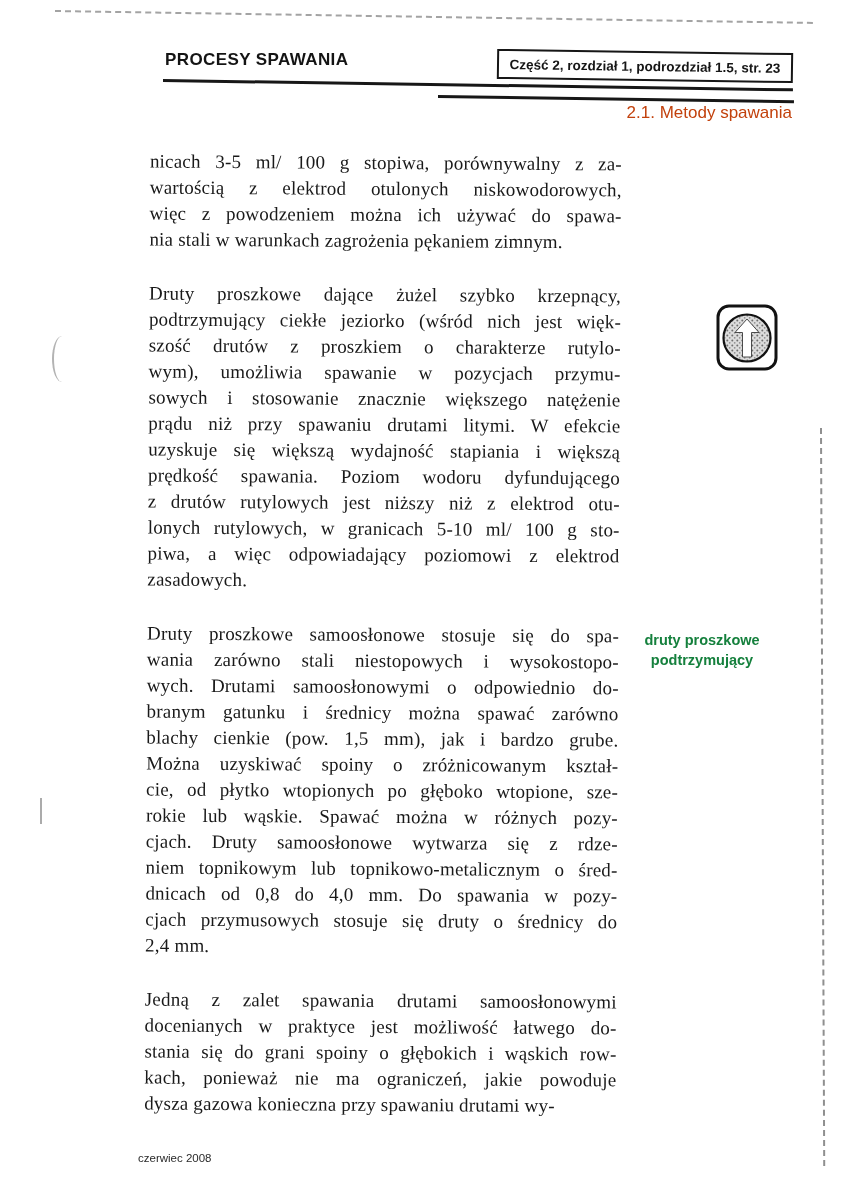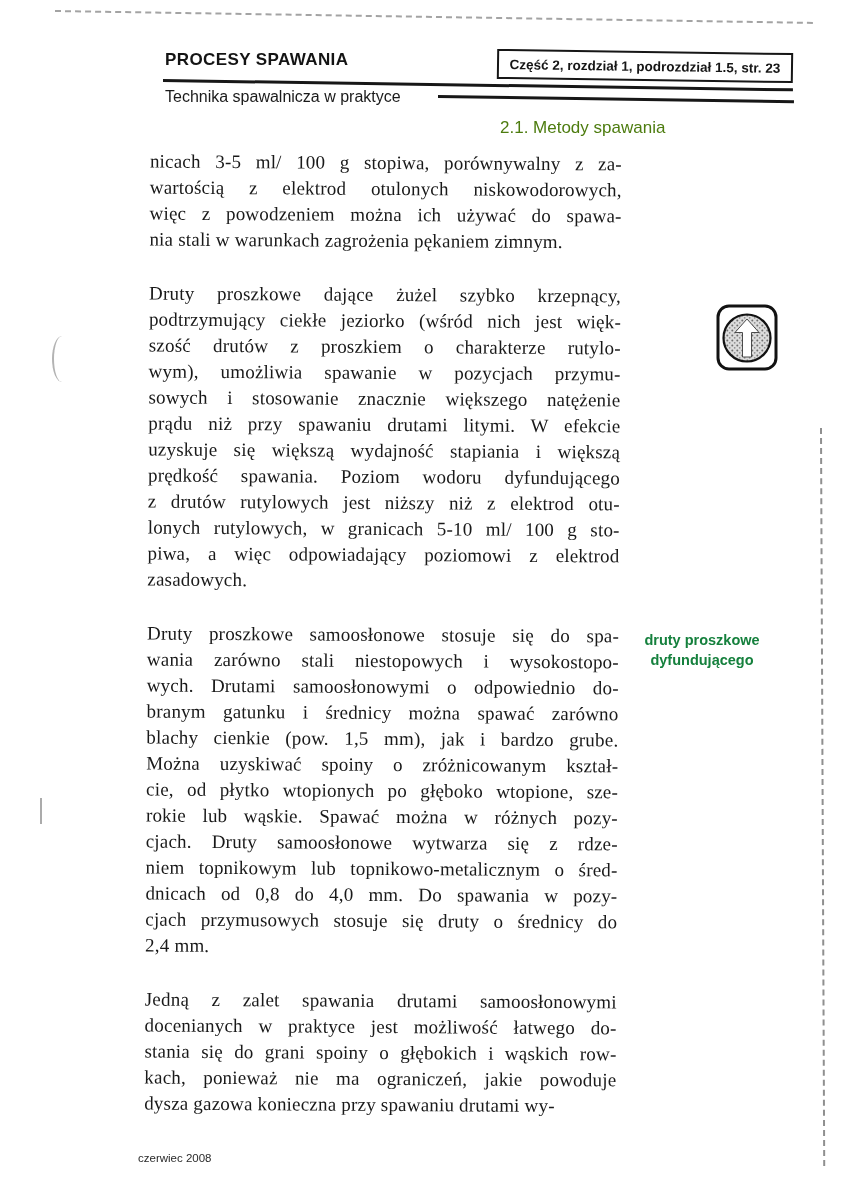--- a/index.html
+++ b/index.html
@@ -63,21 +63,21 @@
     font-size: 16px; color: #1a1a1a;
   }
   .rule-right {
     position: absolute; left: 438px; top: 95px; width: 356px; height: 3px;
     background: #171717;
     transform: rotate(0.85deg); transform-origin: left center;
   }
   .section-right {
     position: absolute; left: 500px; top: 103px; width: 292px;
     font-family: "Liberation Sans", sans-serif;
-    font-size: 17px; color: #4d7c0f; text-align: left; margin-top: 15px;
+    font-size: 17px; color: #c2410c; text-align: right;
   }
 
   
   .body-text {
     position: absolute; left: 150px; top: 150px; width: 472px;
     font-size: 19px; letter-spacing: .2px; color: #191919;
     transform: rotate(0.35deg); transform-origin: 50% 0;
   }
   .para { margin: 0 0 28px 0; }
   .tline {
@@ -113,21 +113,20 @@
   <div class="art-top-dashes"></div>
   <div class="art-right-dashes"></div>
   <div class="art-left-paren"></div>
   <div class="art-left-tick"></div>
 
   <div class="doc-title">PROCESY SPAWANIA</div>
   <div class="ref-box">
     <span>Część 2, rozdział 1, podrozdział 1.5, str. 23</span>
   </div>
   <div class="rule-top"></div>
-  <div class="subtitle-left">Technika spawalnicza w praktyce</div>
   <div class="rule-right"></div>
   <div class="section-right">2.1. Metody spawania</div>
 
   <div class="body-text">
     <div class="para">
         <div class="tline">nicach 3-5 ml/ 100 g stopiwa, porównywalny z za-</div>
         <div class="tline">wartością z elektrod otulonych niskowodorowych,</div>
         <div class="tline">więc z powodzeniem można ich używać do spawa-</div>
         <div class="tline">nia stali w warunkach zagrożenia pękaniem zimnym.</div>
       </div>
@@ -179,18 +178,18 @@
         </pattern>
       </defs>
       <rect x="2" y="2" width="58" height="63" rx="11" fill="#ffffff" stroke="#121212" stroke-width="3"></rect>
       <circle cx="31" cy="34" r="23.5" fill="url(#stip)" stroke="#121212" stroke-width="2.2"></circle>
       <polygon points="31,15 43,28.5 35.5,28.5 35.5,53 26.5,53 26.5,28.5 19,28.5" fill="#ffffff" stroke="#3a3a3a" stroke-width="0.9"></polygon>
     </svg>
   </div>
 
   <div class="margin-note">
     <div>druty proszkowe</div>
-    <div>dyfundującego</div>
+    <div>podtrzymujący</div>
   </div>
 
   <div class="footer-date">czerwiec 2008</div>
 
 </div>
 
 </body></html>

